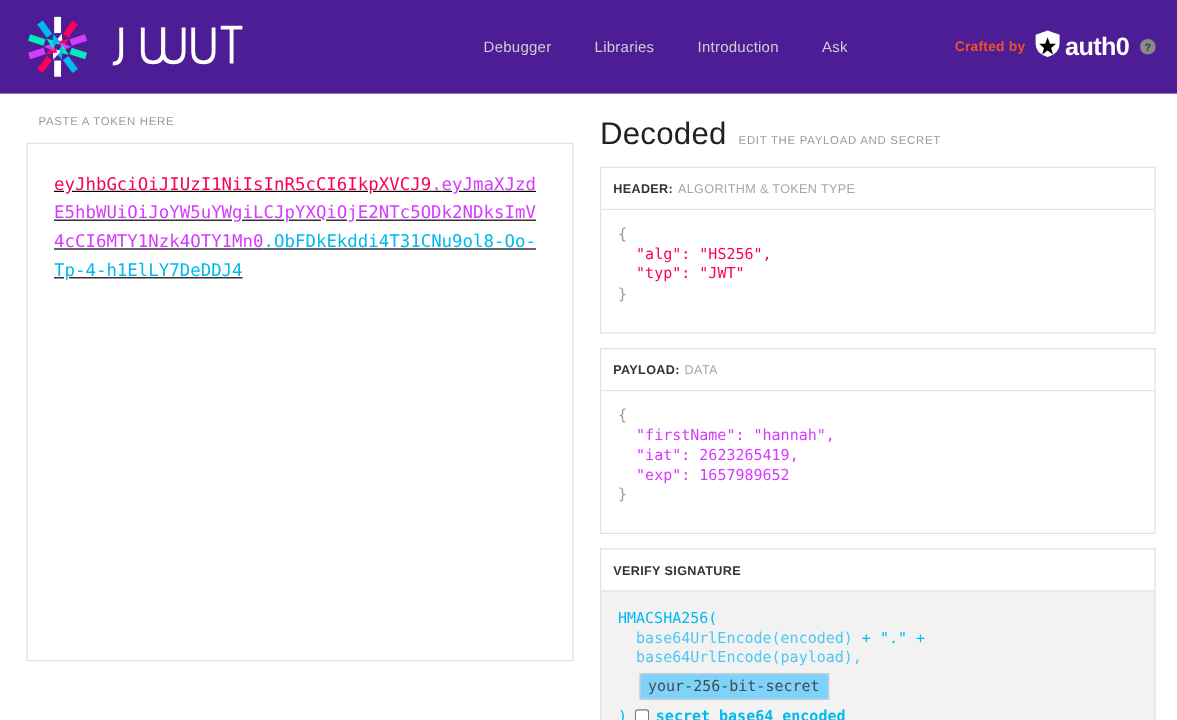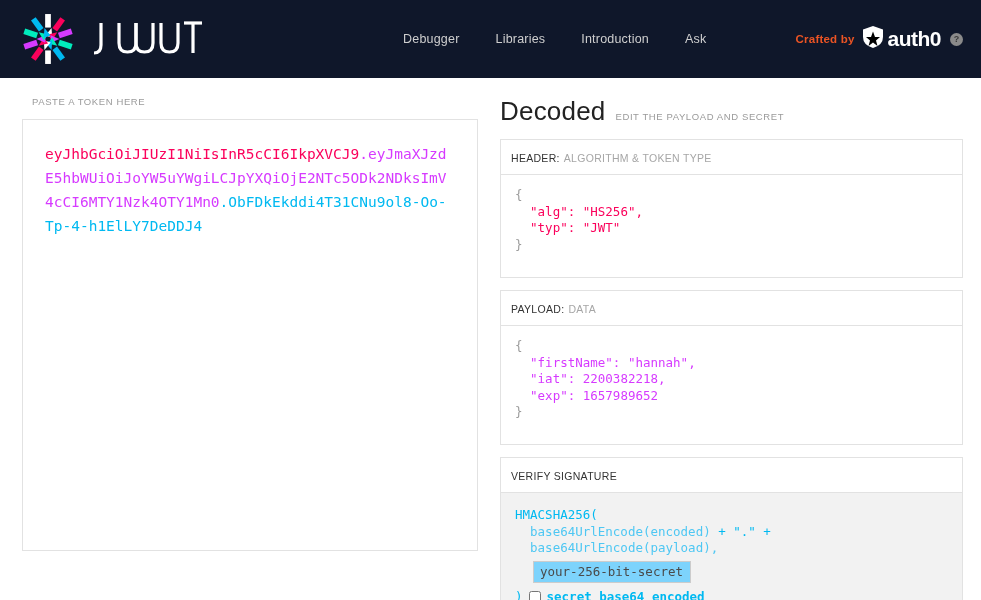--- a/index.html
+++ b/index.html
@@ -7,21 +7,21 @@
     margin: 0; padding: 0;
     width: 981px; height: 600px;
     background: #ffffff;
     font-family: "Liberation Sans", sans-serif;
     overflow: hidden;
   }
 
   
   .topbar {
     height: 78px;
-    background: #0f172a;
+    background: #4c1d95;
     display: flex;
     align-items: center;
     position: relative;
   }
   .brand {
     display: flex;
     align-items: center;
     margin-left: 22px;
   }
   .logo-mark {
@@ -119,20 +119,21 @@
     letter-spacing: 0.6px;
     text-transform: uppercase;
   }
 
   
   .token-box {
     border: 1px solid #e2e2e2;
     height: 432px;
     padding: 22px 22px 18px 22px;
     background: #ffffff;
+    text-decoration: underline;
   }
   .token-text {
     font-family: "DejaVu Sans Mono", monospace;
     font-size: 14.5px;
     line-height: 24px;
     word-break: break-all;
     white-space: normal;
   }
   .tok-header { color: #fb015b; }
   .tok-dot-1  { color: #d63aff; }
@@ -143,21 +144,21 @@
   
   .panel { margin-bottom: 0; }
   .panel-label {
     border: 1px solid #e2e2e2;
     border-bottom: none;
     padding: 8px 10px;
     background: #ffffff;
   }
   .panel-label .lab {
     font-size: 10.5px;
-    font-weight: 400;
+    font-weight: 700;
     color: #333333;
     letter-spacing: 0.3px;
   }
   .panel-label .sub {
     font-size: 10.5px;
     color: #a6a6a6;
     letter-spacing: 0.3px;
     margin-left: 4px;
   }
   .panel-body {
@@ -361,21 +362,21 @@
 
     <div class="spacer"></div>
 
     <div class="panel">
       <div class="panel-label">
         <span class="lab">PAYLOAD:</span><span class="sub">DATA</span>
       </div>
       <div class="panel-body payload-body">
         <div class="code-line"><span class="brace">{</span></div>
         <div class="code-line">  <span class="k-payload">"firstName"</span><span class="punct-p">: </span><span class="v-payload">"hannah"</span><span class="punct-p">,</span></div>
-        <div class="code-line">  <span class="k-payload">"iat"</span><span class="punct-p">: </span><span class="v-num">2200382218</span><span class="punct-p">,</span></div>
+        <div class="code-line">  <span class="k-payload">"iat"</span><span class="punct-p">: </span><span class="v-num">2623265419</span><span class="punct-p">,</span></div>
         <div class="code-line">  <span class="k-payload">"exp"</span><span class="punct-p">: </span><span class="v-num">1657989652</span></div>
         <div class="code-line"><span class="brace">}</span></div>
       </div>
     </div>
 
     <div class="spacer"></div>
 
     <div class="panel">
       <div class="panel-label">
         <span class="lab">VERIFY SIGNATURE</span>

